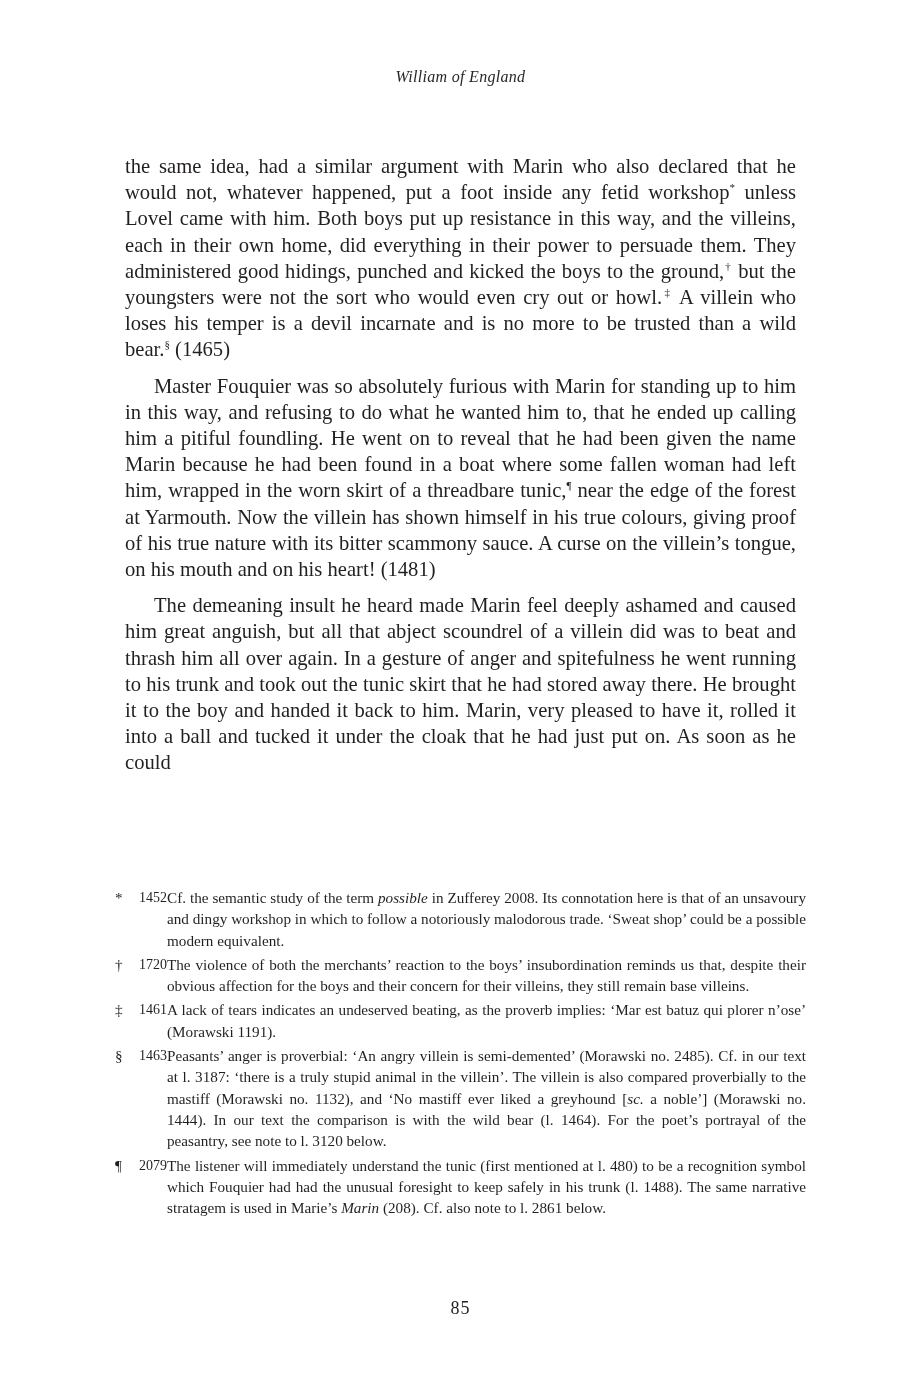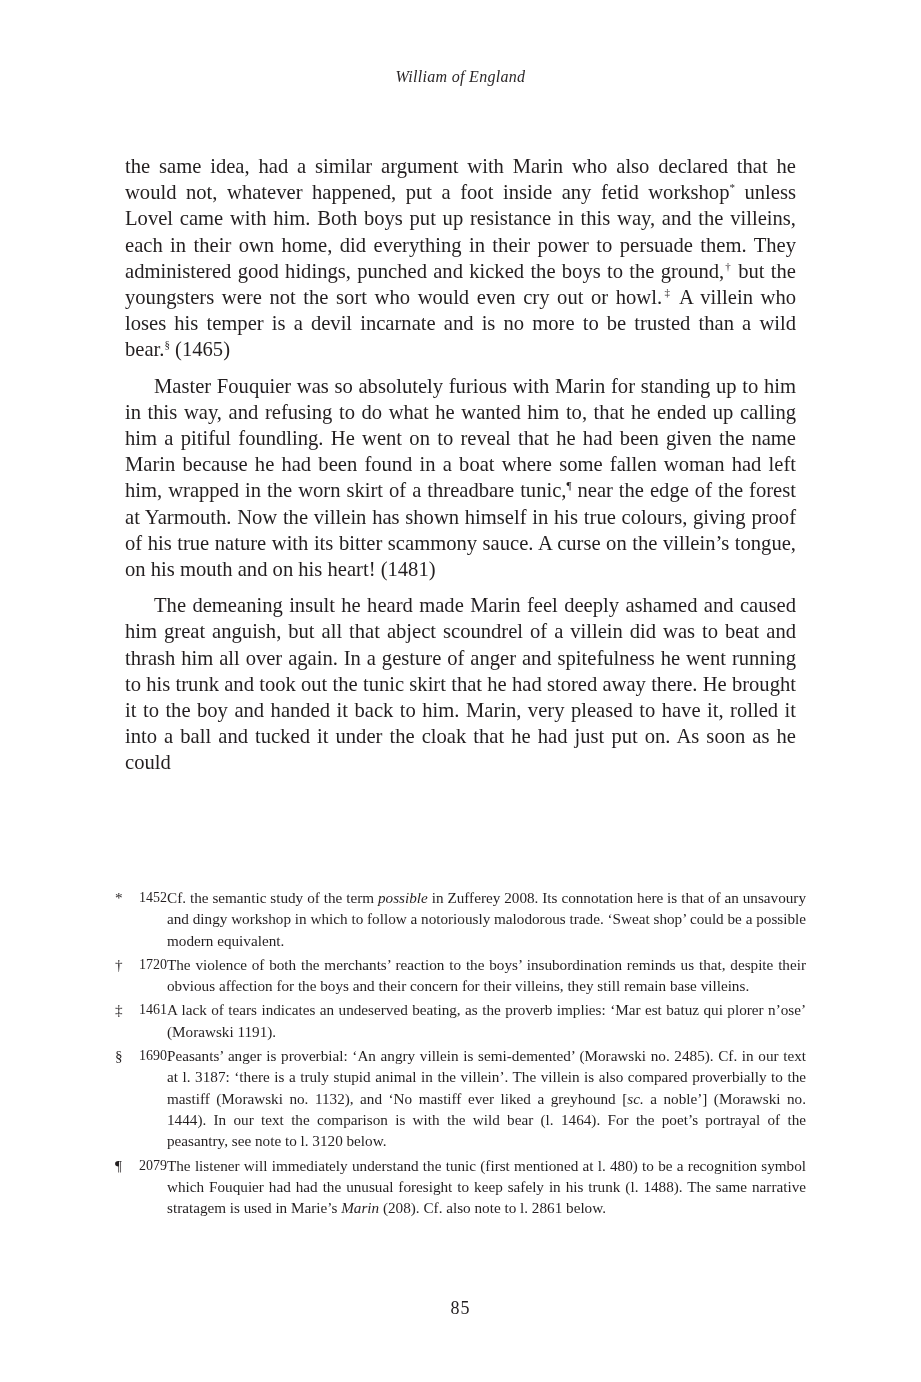--- a/index.html
+++ b/index.html
@@ -110,21 +110,21 @@
     <span class="note-line">1720</span>
     <span class="note-body">The violence of both the merchants’ reaction to the boys’ insubordination reminds us that, despite their obvious affection for the boys and their concern for their villeins, they still remain base villeins.</span>
   </div>
   <div class="note">
     <span class="note-mark">‡</span>
     <span class="note-line">1461</span>
     <span class="note-body">A lack of tears indicates an undeserved beating, as the proverb implies: ‘Mar est batuz qui plorer n’ose’ (Morawski 1191).</span>
   </div>
   <div class="note">
     <span class="note-mark">§</span>
-    <span class="note-line">1690</span>
+    <span class="note-line">1463</span>
     <span class="note-body">Peasants’ anger is proverbial: ‘An angry villein is semi-demented’ (Morawski no. 2485). Cf. in our text at l. 3187: ‘there is a truly stupid animal in the villein’. The villein is also compared proverbially to the mastiff (Morawski no. 1132), and ‘No mastiff ever liked a greyhound [<i>sc.</i> a noble’] (Morawski no. 1444). In our text the comparison is with the wild bear (l. 1464). For the poet’s portrayal of the peasantry, see note to l. 3120 below.</span>
   </div>
   <div class="note">
     <span class="note-mark">¶</span>
     <span class="note-line">2079</span>
     <span class="note-body">The listener will immediately understand the tunic (first mentioned at l. 480) to be a recognition symbol which Fouquier had had the unusual foresight to keep safely in his trunk (l. 1488). The same narrative stratagem is used in Marie’s <i>Marin</i> (208). Cf. also note to l. 2861 below.</span>
   </div>
 </div>
 
 <div class="page-number">85</div>

